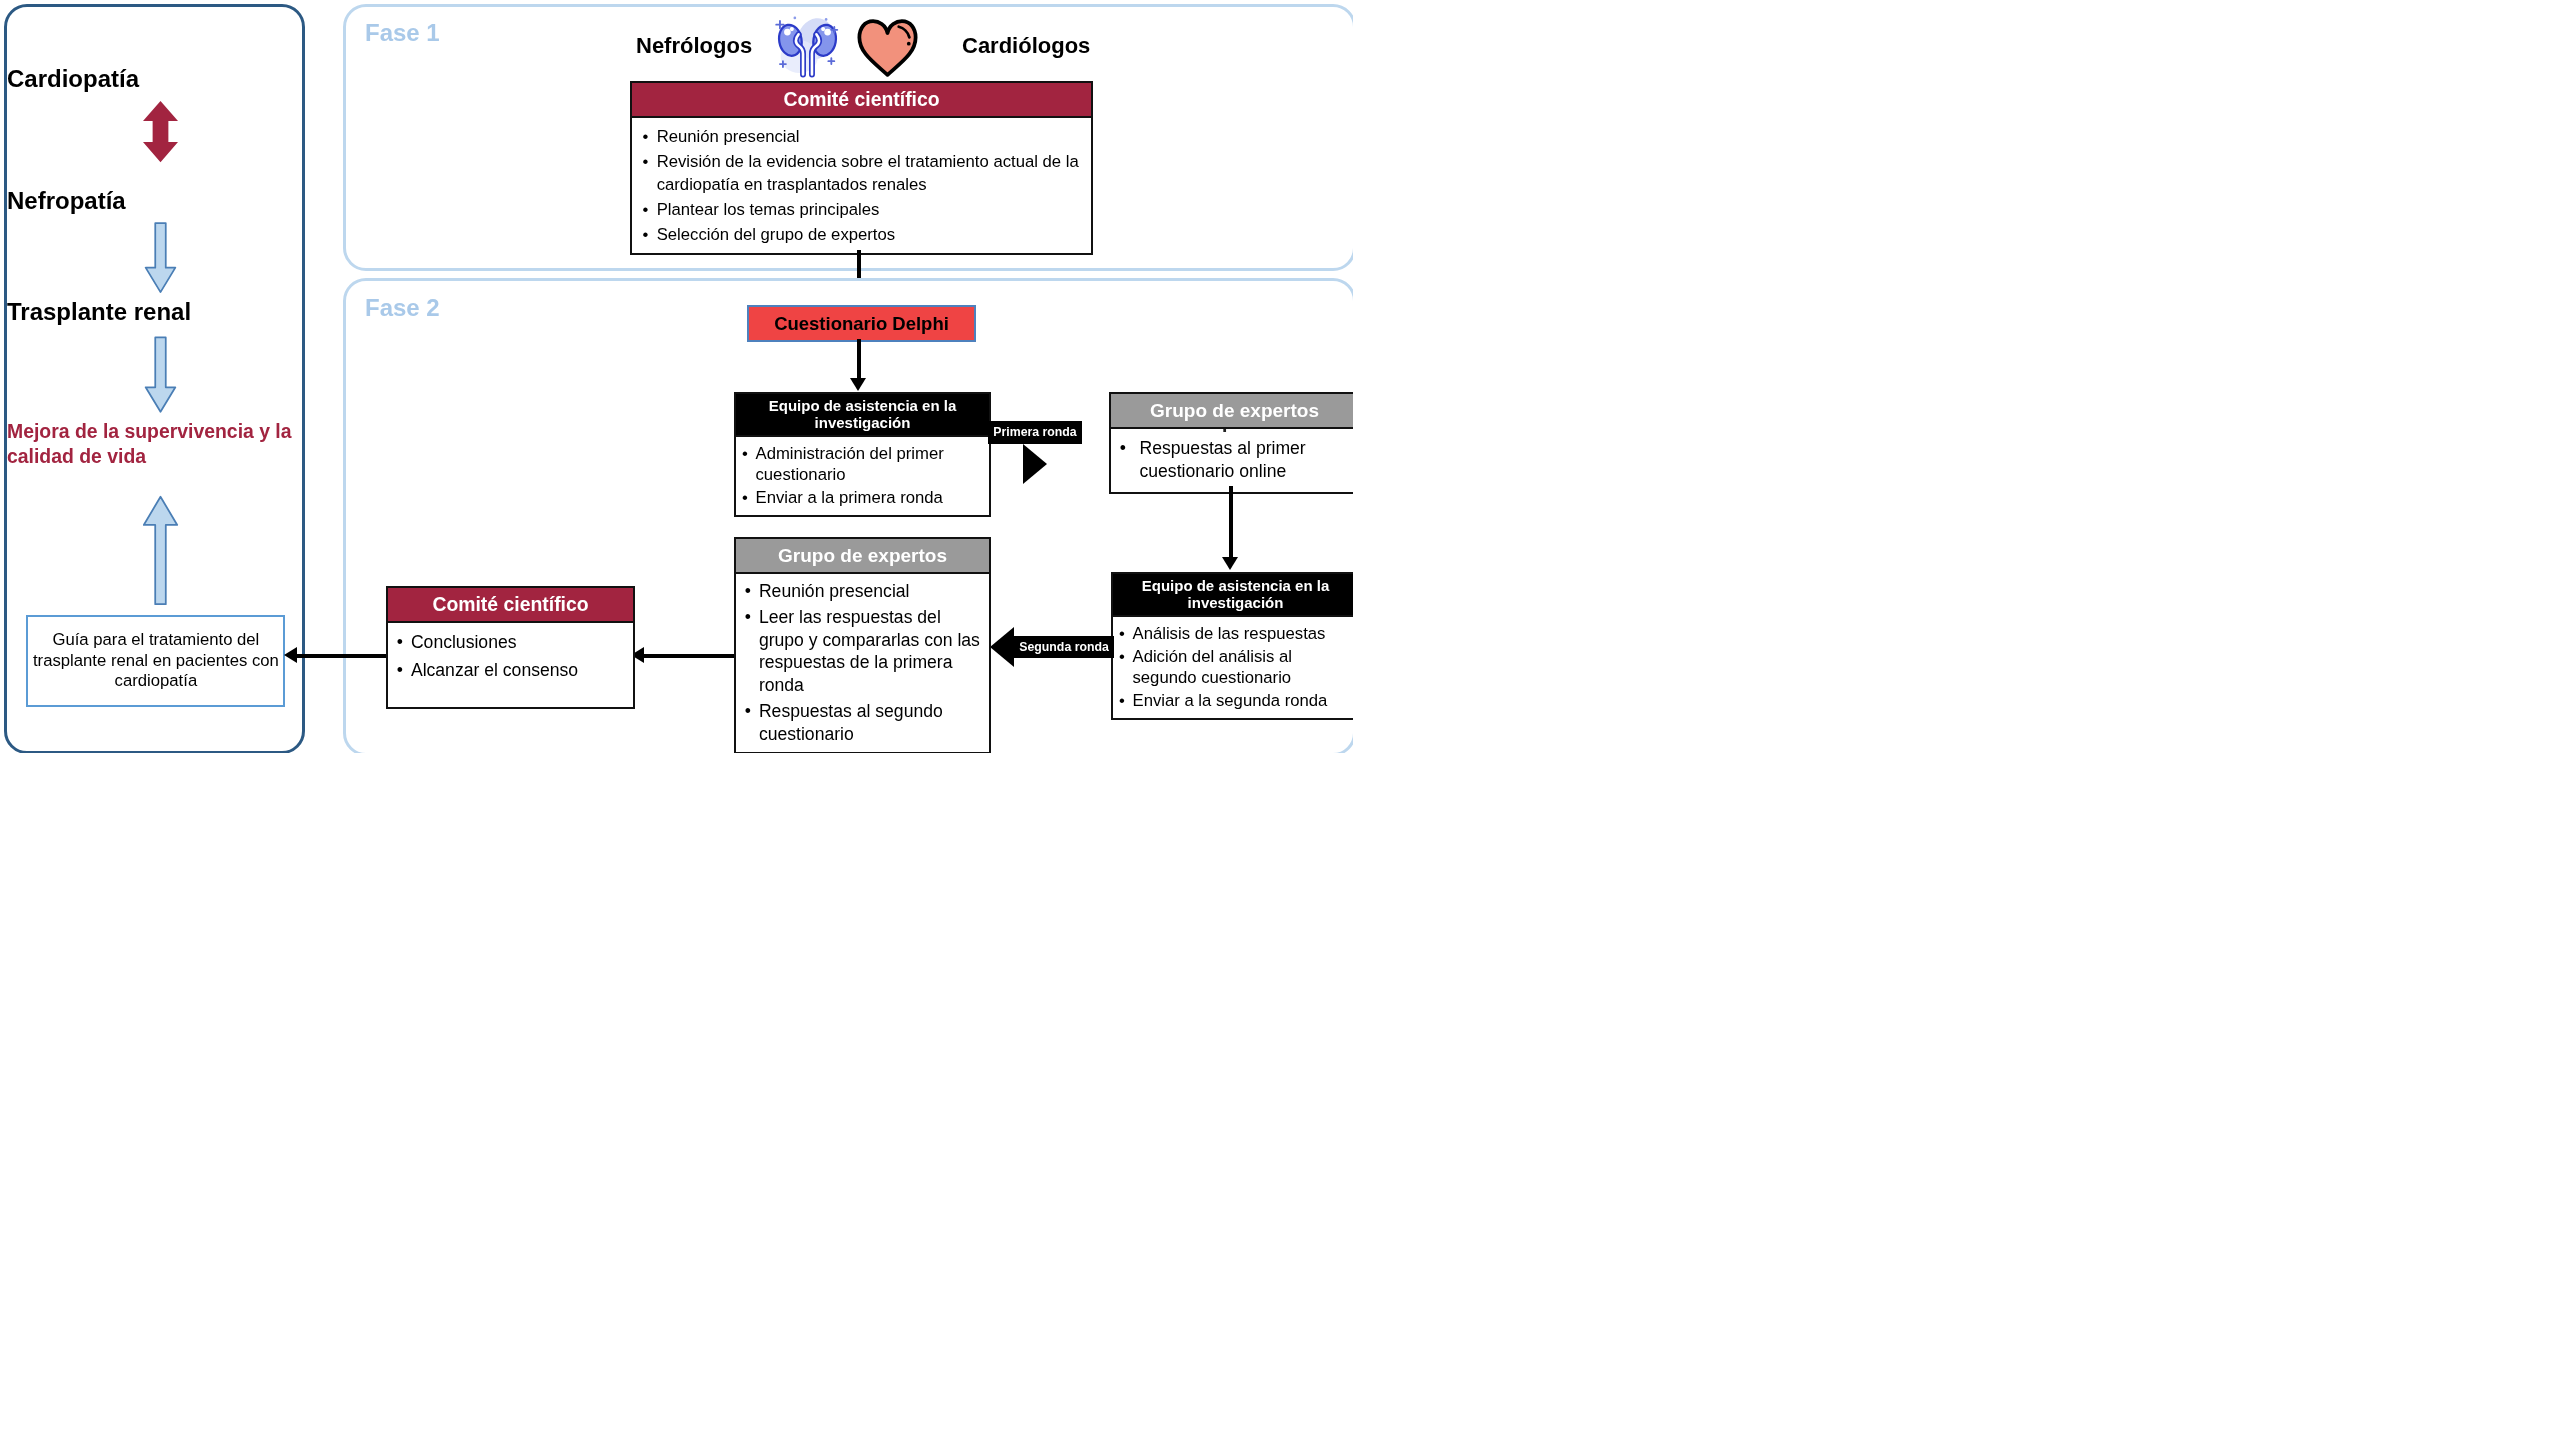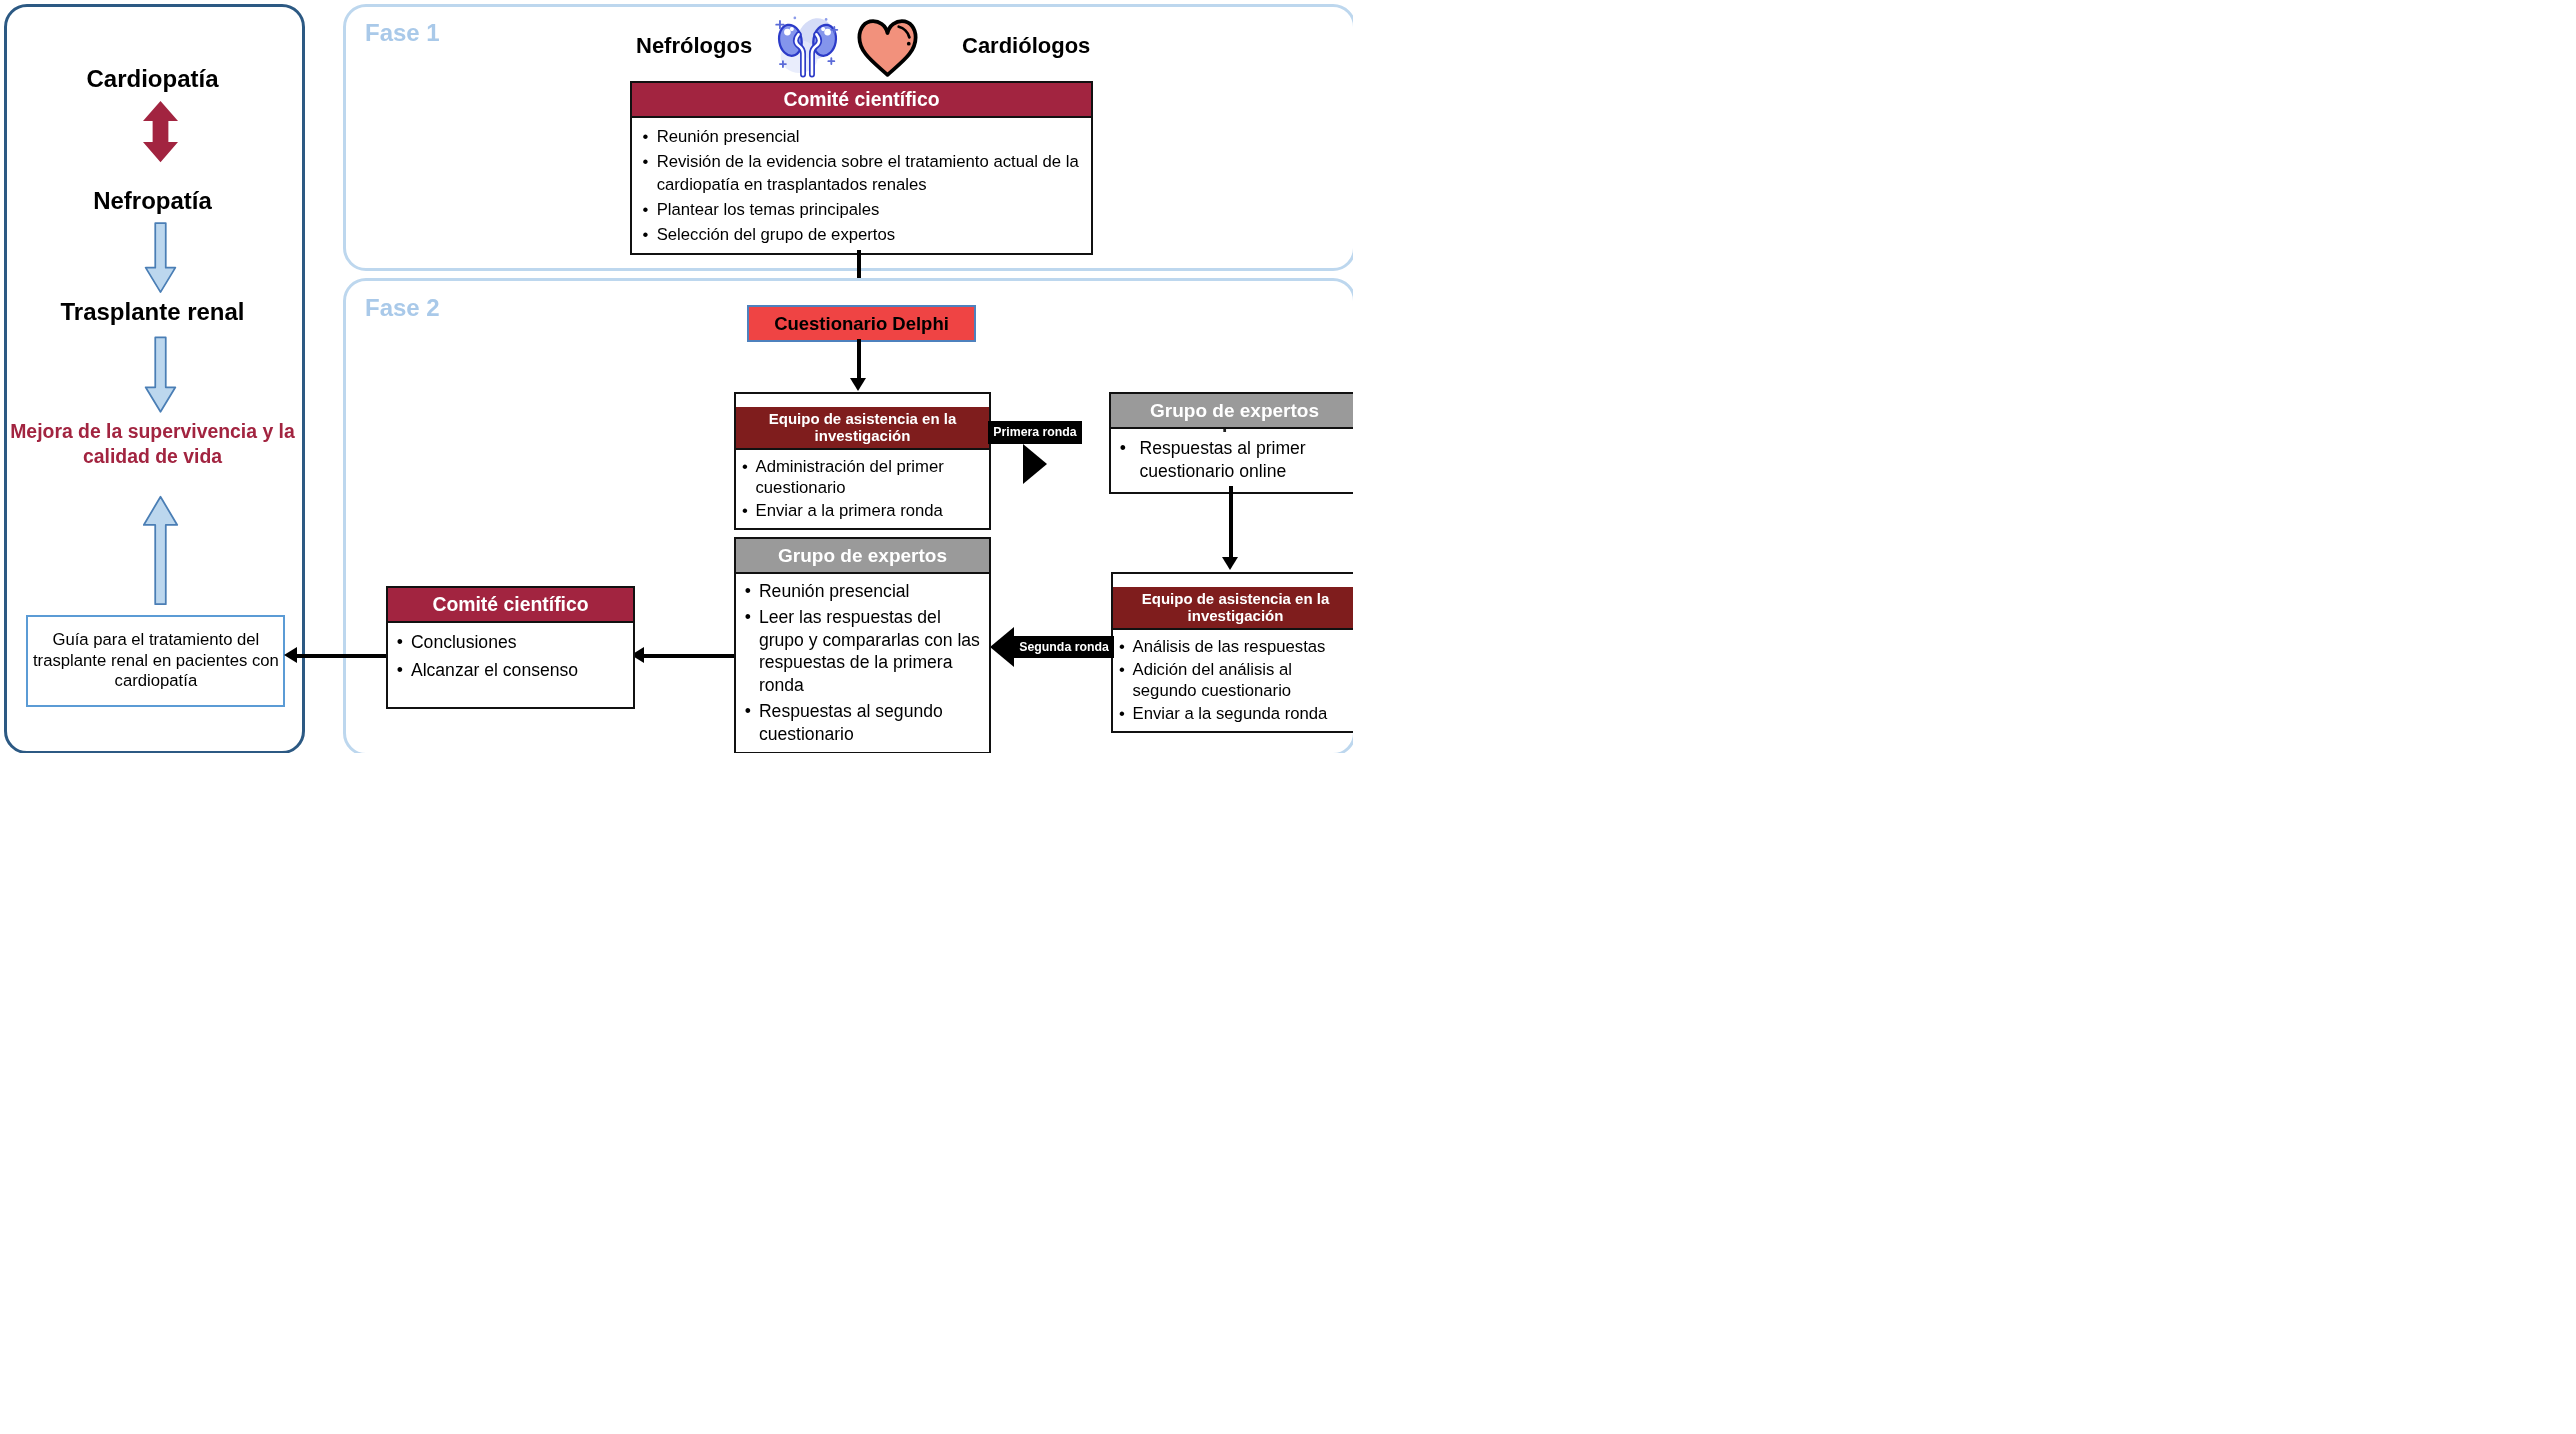--- a/index.html
+++ b/index.html
@@ -7,39 +7,39 @@
   #stage { position:relative; width:1353px; height:753px; background:#fff; overflow:hidden; }
 
   
   .panel { position:absolute; background:#fff; border-radius:23px; }
   #left-panel { left:4.4px; top:3.5px; width:295px; height:744px; border:3.1px solid #2C5983; }
   #fase1-panel { left:343px; top:4.4px; width:1007px; height:261px; border:3.1px solid #BDD7EE; }
   #fase2-panel { left:343px; top:278px; width:1007px; height:472px; border:3.1px solid #BDD7EE; }
   .fase-label { position:absolute; font-size:24px; font-weight:bold; color:#A9C9E9; }
 
   
-  .lp-label { position:absolute; left:7px; width:291px; text-align:center; font-weight:bold; font-size:24px; }
+  .lp-label { position:absolute; left:7px; width:291px; font-weight:bold; font-size:24px; }
   .lp-red   { color:#A22440; }
   #mejora-label { font-size:19.4px; line-height:1.3; }
   #guia-box { position:absolute; left:26.4px; top:615px; width:255px; height:88px;
               border:2.2px solid #5B9BD5; display:flex; align-items:center; justify-content:flex-start; }
   #guia-box .txt { font-size:16.7px; line-height:1.25; text-align:center; padding:0 1.8px; }
 
   .absicon { position:absolute; }
 
   
   .who-label { position:absolute; font-size:22px; font-weight:bold; }
 
   
   .fbox { position:absolute; background:#fff; border:2.6px solid #111; }
   .fbox .hdr { display:flex; align-items:center; justify-content:center; text-align:center;
                color:#fff; font-weight:bold; border-bottom:2.2px solid #111; }
   .hdr-red   { background:#A22440; }
   .hdr-gray  { background:#9A9A9A; }
-  .hdr-green { background:#7f1d1d;margin-top:13px; }
+  .hdr-green { background:#000000; }
   .fbox ul { margin:6.2px 3.5px; padding:0; list-style:none; }
   .fbox li { position:relative; padding-left:19.4px; margin:1.8px 0; }
   .fbox li::before { content:"•"; position:absolute; left:5.3px; }
 
   #comite1-box { left:630px; top:81px; width:459px; border-width:2.2px; }
   #comite1-box .hdr { height:33px; font-size:19.4px; }
   #comite1-box ul { font-size:16.7px; line-height:1.38; margin:7px 5.3px; }
 
   #delphi-box { position:absolute; left:747px; top:305px; width:225px; height:33px;
                 background:#ef4444; border:2.2px solid #4E81BD;

